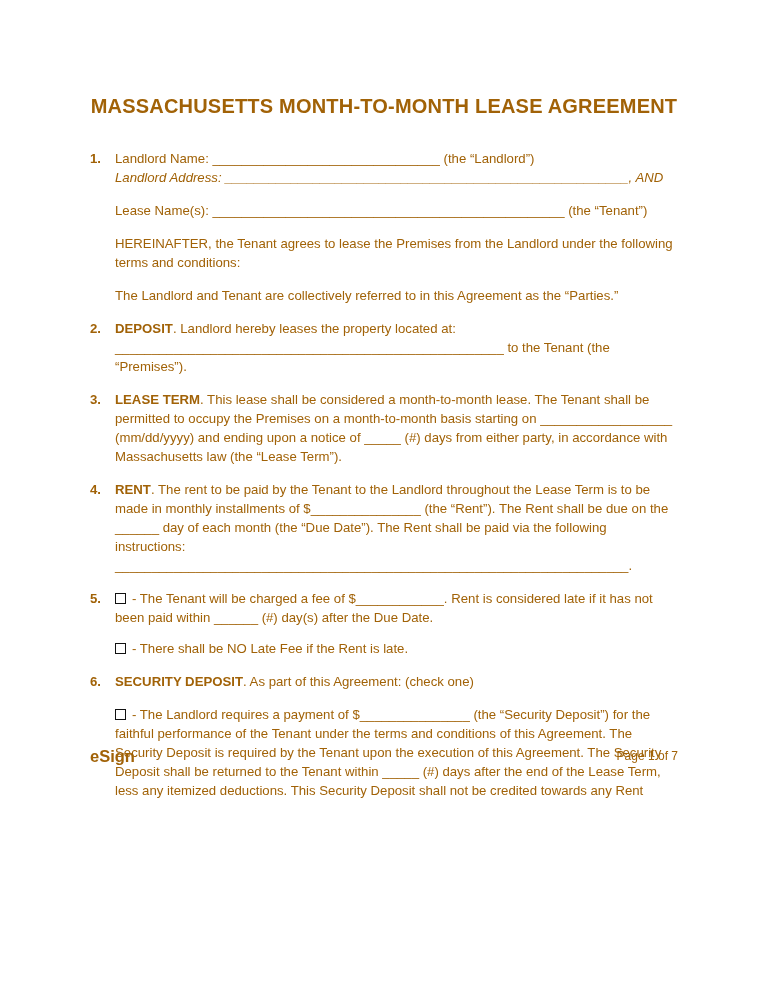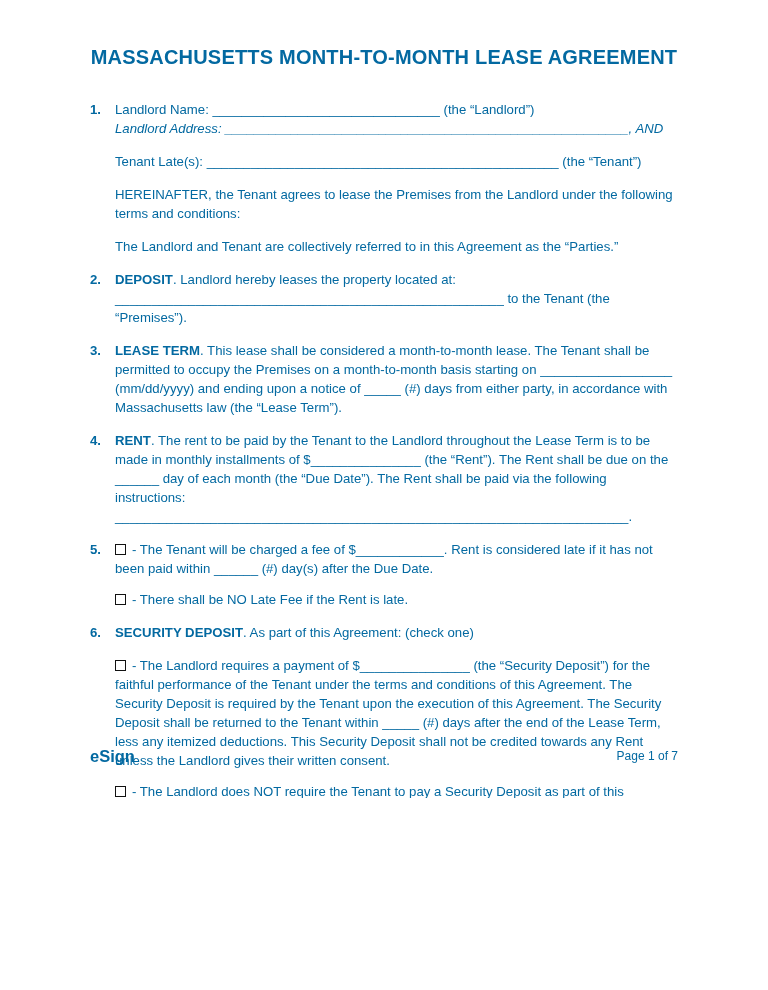--- a/index.html
+++ b/index.html
@@ -2,25 +2,25 @@
 <html><head>
 <meta charset="utf-8">
 <style>
   * { box-sizing: border-box; }
   html, body { margin: 0; padding: 0; background: #ffffff; }
   .page {
     position: relative;
     width: 768px;
     height: 798px;
     background: #ffffff;
-    color: #0369a1;
+    color: #a16207;
     font-family: "Liberation Sans", sans-serif;
     font-size: 13.2px;
     line-height: 19px;
-    padding: 44px 90px 0 90px;
+    padding: 93px 90px 0 90px;
     overflow: hidden;
   }
   .doc-title {
     font-size: 20px;
     font-weight: bold;
     text-align: center;
     line-height: 26px;
     margin: 0 0 30px 0;
     letter-spacing: 0.2px;
     white-space: nowrap;
@@ -64,21 +64,21 @@
 
 <div class="page">
 
   <h1 class="doc-title">MASSACHUSETTS MONTH-TO-MONTH LEASE AGREEMENT</h1>
 
   <div class="section">
     <div class="sec-num">1.</div>
     <div class="sec-body">
       <div class="line">Landlord Name: _______________________________ (the “Landlord”)</div>
       <div class="line mb">Landlord Address: _______________________________________________________, AND</div>
-      <p class="para">Tenant Late(s): ________________________________________________ (the “Tenant”)</p>
+      <p class="para">Lease Name(s): ________________________________________________ (the “Tenant”)</p>
       <p class="para">HEREINAFTER, the Tenant agrees to lease the Premises from the Landlord under the following terms and conditions:</p>
       <p class="para">The Landlord and Tenant are collectively referred to in this Agreement as the “Parties.”</p>
     </div>
   </div>
 
   <div class="section">
     <div class="sec-num">2.</div>
     <div class="sec-body">
       <div class="line"><span class="heading">DEPOSIT</span><span>. Landlord hereby leases the property located at:</span></div>
       <p class="para">_____________________________________________________ to the Tenant (the “Premises”).</p>

